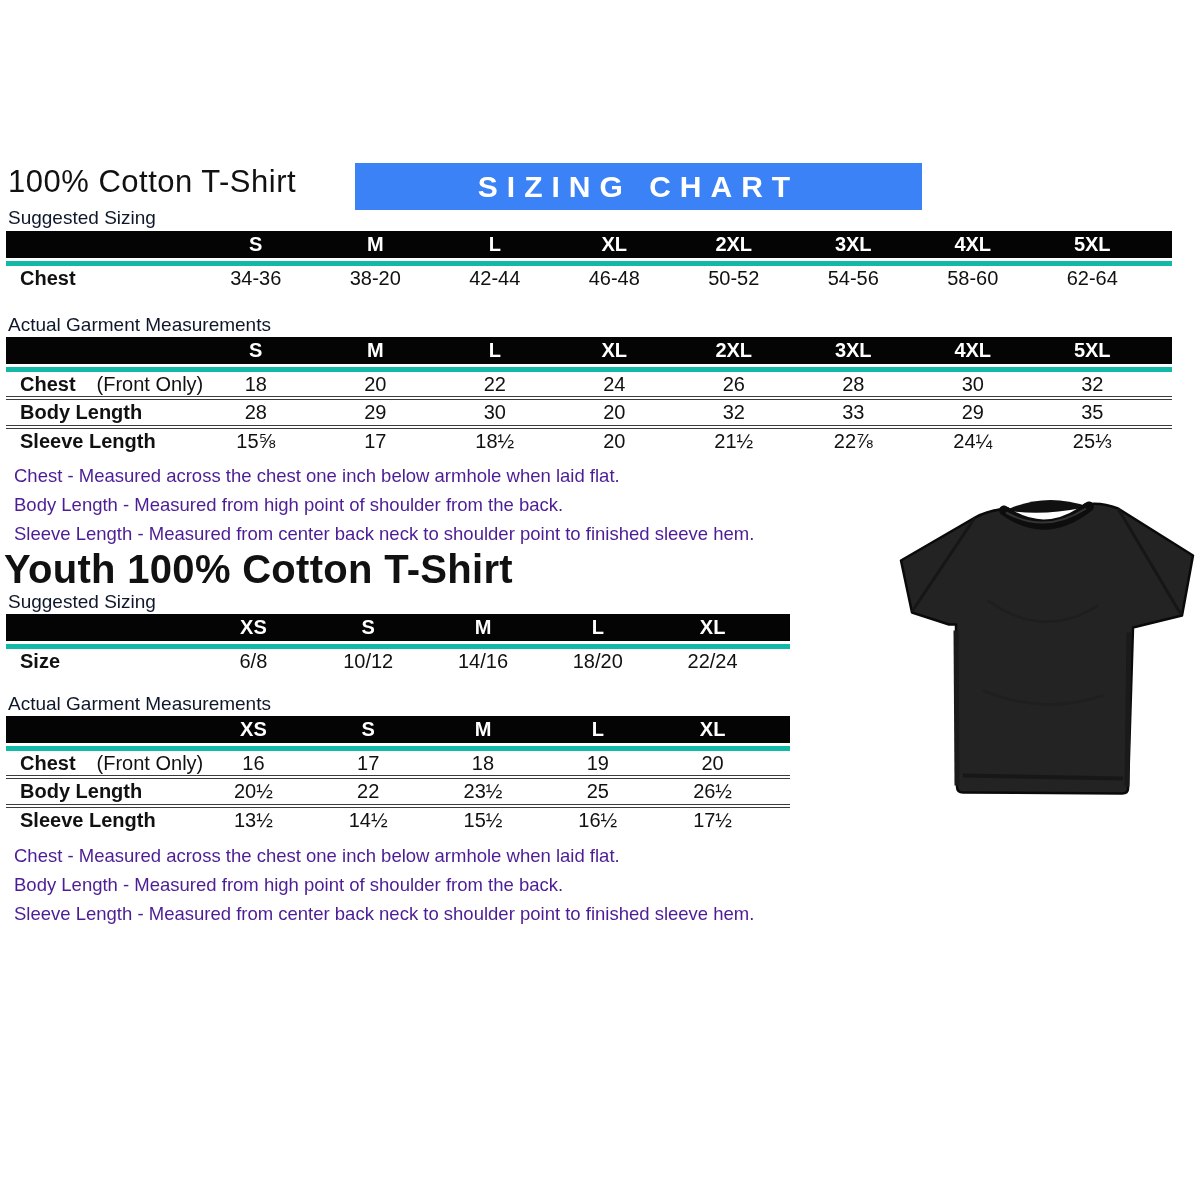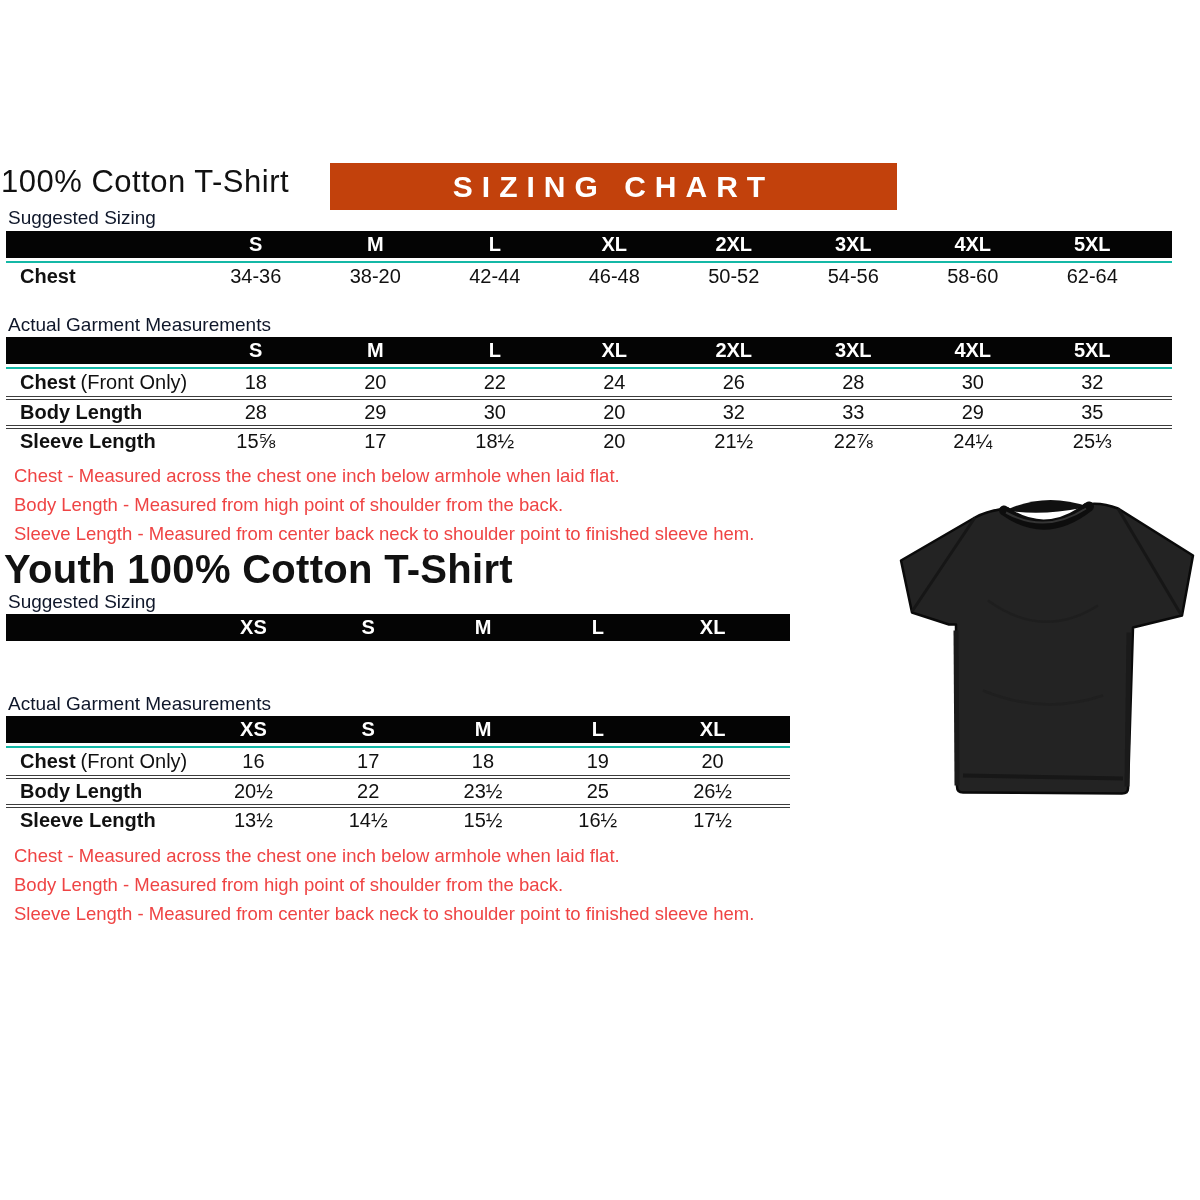--- a/index.html
+++ b/index.html
@@ -4,24 +4,24 @@
 <style>
   html,body { margin:0; padding:0; }
   body {
     width:1200px; height:1200px; position:relative;
     background:#ffffff; color:#111;
     font-family:"Liberation Sans", sans-serif;
     overflow:hidden;
   }
   .abs { position:absolute; }
 
-  #main-title { left:1px; top:164px; font-size:31px; letter-spacing:0.5px; }
+  #main-title { left:8px; top:164px; font-size:31px; letter-spacing:0.5px; }
   #sizing-banner {
-    left:330px; top:163px; width:567px; height:47px;
-    background:#c2410c; color:#fff;
+    left:355px; top:163px; width:567px; height:47px;
+    background:#3b82f6; color:#fff;
     display:flex; align-items:center; justify-content:center;
     font-size:30px; font-weight:bold; letter-spacing:9px;
   }
   .section-label { font-size:19px; color:#0f172a; }
   #adult-suggested-label { left:8px; top:207px; }
   #adult-measurements-label { left:8px; top:314px; }
   #youth-suggested-label { left:8px; top:591px; }
   #youth-measurements-label { left:8px; top:693px; }
 
   #youth-title { left:4px; top:547px; font-size:40px; font-weight:bold; letter-spacing:0.3px; }
@@ -31,26 +31,26 @@
   #adult-measurements-table { left:6px; top:337px; width:1166px; }
   #youth-suggested-table { left:6px; top:614px; width:784px; }
   #youth-measurements-table { left:6px; top:716px; width:784px; }
 
   .t-row { display:grid; align-items:center; font-size:20px; box-sizing:border-box; padding-right:20px; }
   .cols-8 { grid-template-columns:190px repeat(8,1fr); }
   .cols-5 { grid-template-columns:190px repeat(5,1fr); }
   .t-head { background:#040404; color:#fff; font-weight:bold; height:27px; }
   .cell { text-align:center; }
   .rowlabel { text-align:left; padding-left:14px; font-weight:bold; white-space:nowrap; }
-  .rowlabel .suffix { font-weight:normal; margin-left:5px; }
+  .rowlabel .suffix { font-weight:normal; margin-left:21px; }
   .t-body-row { height:29px; }
-  .first-row { border-top:2px solid #14b8a6; margin-top:3px; }
+  .first-row { border-top:5px solid #14b8a6; margin-top:3px; }
   .sep-row { border-top:4px double #3c3c3c; }
 
-  .notes { position:absolute; left:14px; font-size:18.5px; line-height:29px; color:#ef4444; }
+  .notes { position:absolute; left:14px; font-size:18.5px; line-height:29px; color:#4c1d95; }
   #adult-notes { top:461px; }
   #youth-notes { top:841px; }
 
   #tshirt-photo { left:893px; top:488px; width:302px; height:315px; }
 </style>
 </head>
 <body>
 
 <div class="abs" id="main-title">100% Cotton T-Shirt</div>
 <div class="abs" id="sizing-banner">
@@ -144,20 +144,28 @@
 <div class="abs section-label" id="youth-suggested-label">Suggested Sizing</div>
 
 <div class="size-table" id="youth-suggested-table">
   <div class="t-row cols-5 t-head">
     <span class="cell"></span>
     <span class="cell">XS</span>
     <span class="cell">S</span>
     <span class="cell">M</span>
     <span class="cell">L</span>
     <span class="cell">XL</span>
+  </div>
+  <div class="t-row cols-5 t-body-row first-row">
+    <span class="rowlabel">Size</span>
+    <span class="cell">6/8</span>
+    <span class="cell">10/12</span>
+    <span class="cell">14/16</span>
+    <span class="cell">18/20</span>
+    <span class="cell">22/24</span>
   </div>
 </div>
 
 <div class="abs section-label" id="youth-measurements-label">Actual Garment Measurements</div>
 
 <div class="size-table" id="youth-measurements-table">
   <div class="t-row cols-5 t-head">
     <span class="cell"></span>
     <span class="cell">XS</span>
     <span class="cell">S</span>

